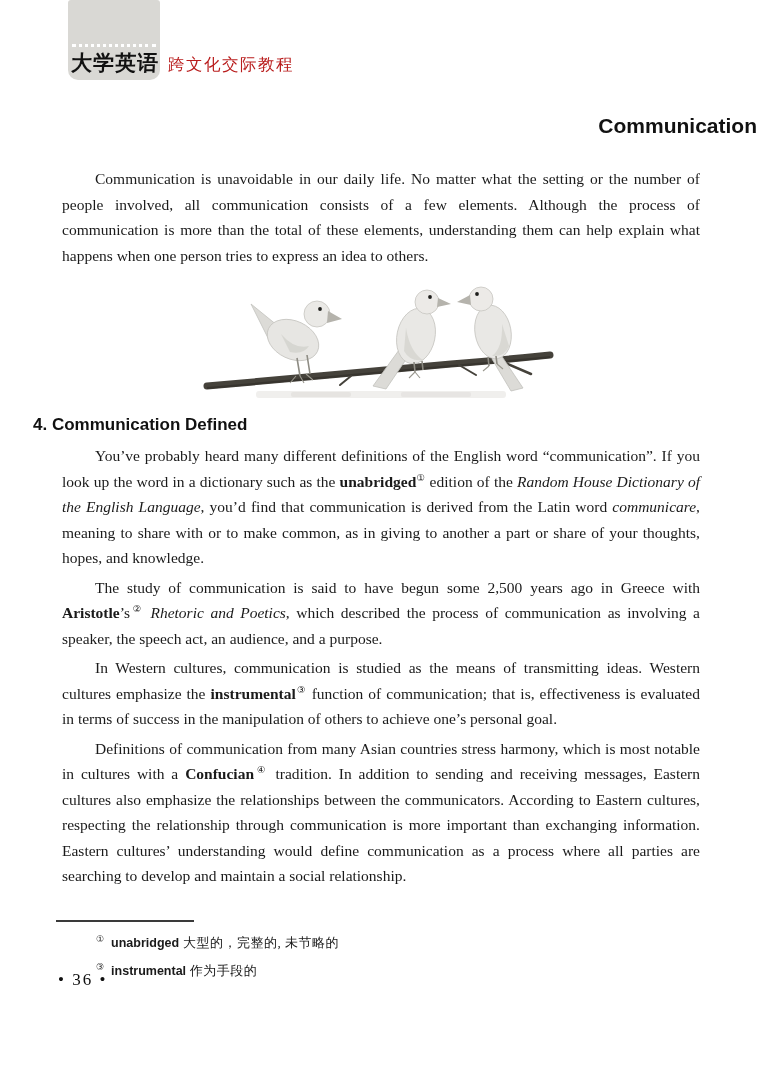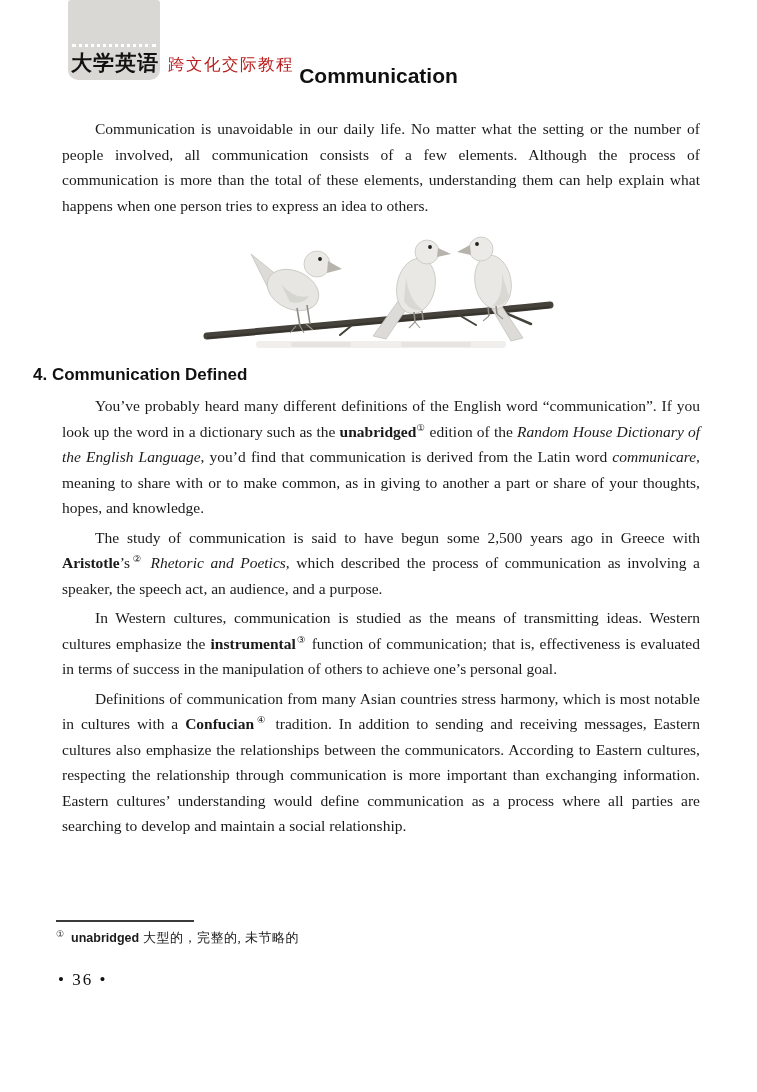--- a/index.html
+++ b/index.html
@@ -42,22 +42,22 @@
     position: absolute;
     left: 168px; top: 54px;
     font-family: "Liberation Sans", sans-serif;
     font-size: 16.5px;
     letter-spacing: 1.5px;
     color: #b91c1c;
   }
   
   h1.doc-title {
     margin: 0;
-    padding-top: 64px;
-    text-align: center;
+    padding-top: 114px;
+    text-align: right;
     font-family: "Liberation Sans", sans-serif;
     font-weight: bold;
     font-size: 21px;
     color: #111;
   }
   h2.section-heading {
     margin: 14px 0 8px 33px;
     font-family: "Liberation Sans", sans-serif;
     font-weight: bold;
     font-size: 17px;
@@ -94,22 +94,23 @@
     left: 56px; top: 920px;
     width: 420px;
   }
   .fn-rule {
     width: 138px;
     border-top: 2px solid #3a3a3a;
     margin-bottom: 5px;
   }
   .footnote {
     font-size: 13px;
-    line-height: 15px;
+    line-height: 24px;
     white-space: nowrap;
+    margin-left: 40px;
   }
   .fn-marker {
     font-family: "DejaVu Sans", sans-serif;
     font-size: 9px;
     vertical-align: super;
     margin-right: 7px;
   }
   .fn-term {
     font-family: "Liberation Sans", sans-serif;
     font-weight: bold;
@@ -196,18 +197,19 @@
       <p class="para"><span class="run-n">You’ve probably heard many different definitions of the English word “communication”. If you look up the word in a dictionary such as the </span><span class="run-b">unabridged</span><span class="run-sup">①</span><span class="run-n"> edition of the </span><span class="run-i">Random House Dictionary of the English Language</span><span class="run-n">, you’d find that communication is derived from the Latin word </span><span class="run-i">communicare</span><span class="run-n">, meaning to share with or to make common, as in giving to another a part or share of your thoughts, hopes, and knowledge.</span></p>
       <p class="para"><span class="run-n">The study of communication is said to have begun some 2,500 years ago in Greece with </span><span class="run-b">Aristotle</span><span class="run-n">’s</span><span class="run-sup">②</span><span class="run-n"> </span><span class="run-i">Rhetoric and Poetics</span><span class="run-n">, which described the process of communication as involving a speaker, the speech act, an audience, and a purpose.</span></p>
       <p class="para"><span class="run-n">In Western cultures, communication is studied as the means of transmitting ideas. Western cultures emphasize the </span><span class="run-b">instrumental</span><span class="run-sup">③</span><span class="run-n"> function of communication; that is, effectiveness is evaluated in terms of success in the manipulation of others to achieve one’s personal goal.</span></p>
       <p class="para"><span class="run-n">Definitions of communication from many Asian countries stress harmony, which is most notable in cultures with a </span><span class="run-b">Confucian</span><span class="run-sup">④</span><span class="run-n"> tradition. In addition to sending and receiving messages, Eastern cultures also emphasize the relationships between the communicators. According to Eastern cultures, respecting the relationship through communication is more important than exchanging information. Eastern cultures’ understanding would define communication as a process where all parties are searching to develop and maintain a social relationship.</span></p>
     </div>
 
   <div class="footnotes">
     <div class="fn-rule"></div>
     <div>
         <div class="footnote"><span class="fn-marker">①</span><span class="fn-term">unabridged</span><span class="fn-def"> 大型的，完整的, 未节略的</span></div>
+        <div class="footnote"><span class="fn-marker">③</span><span class="fn-term">instrumental</span><span class="fn-def"> 作为手段的</span></div>
       </div>
   </div>
 
   <div class="page-number">• 36 •</div>
 
 </div>
 
 </body></html>

